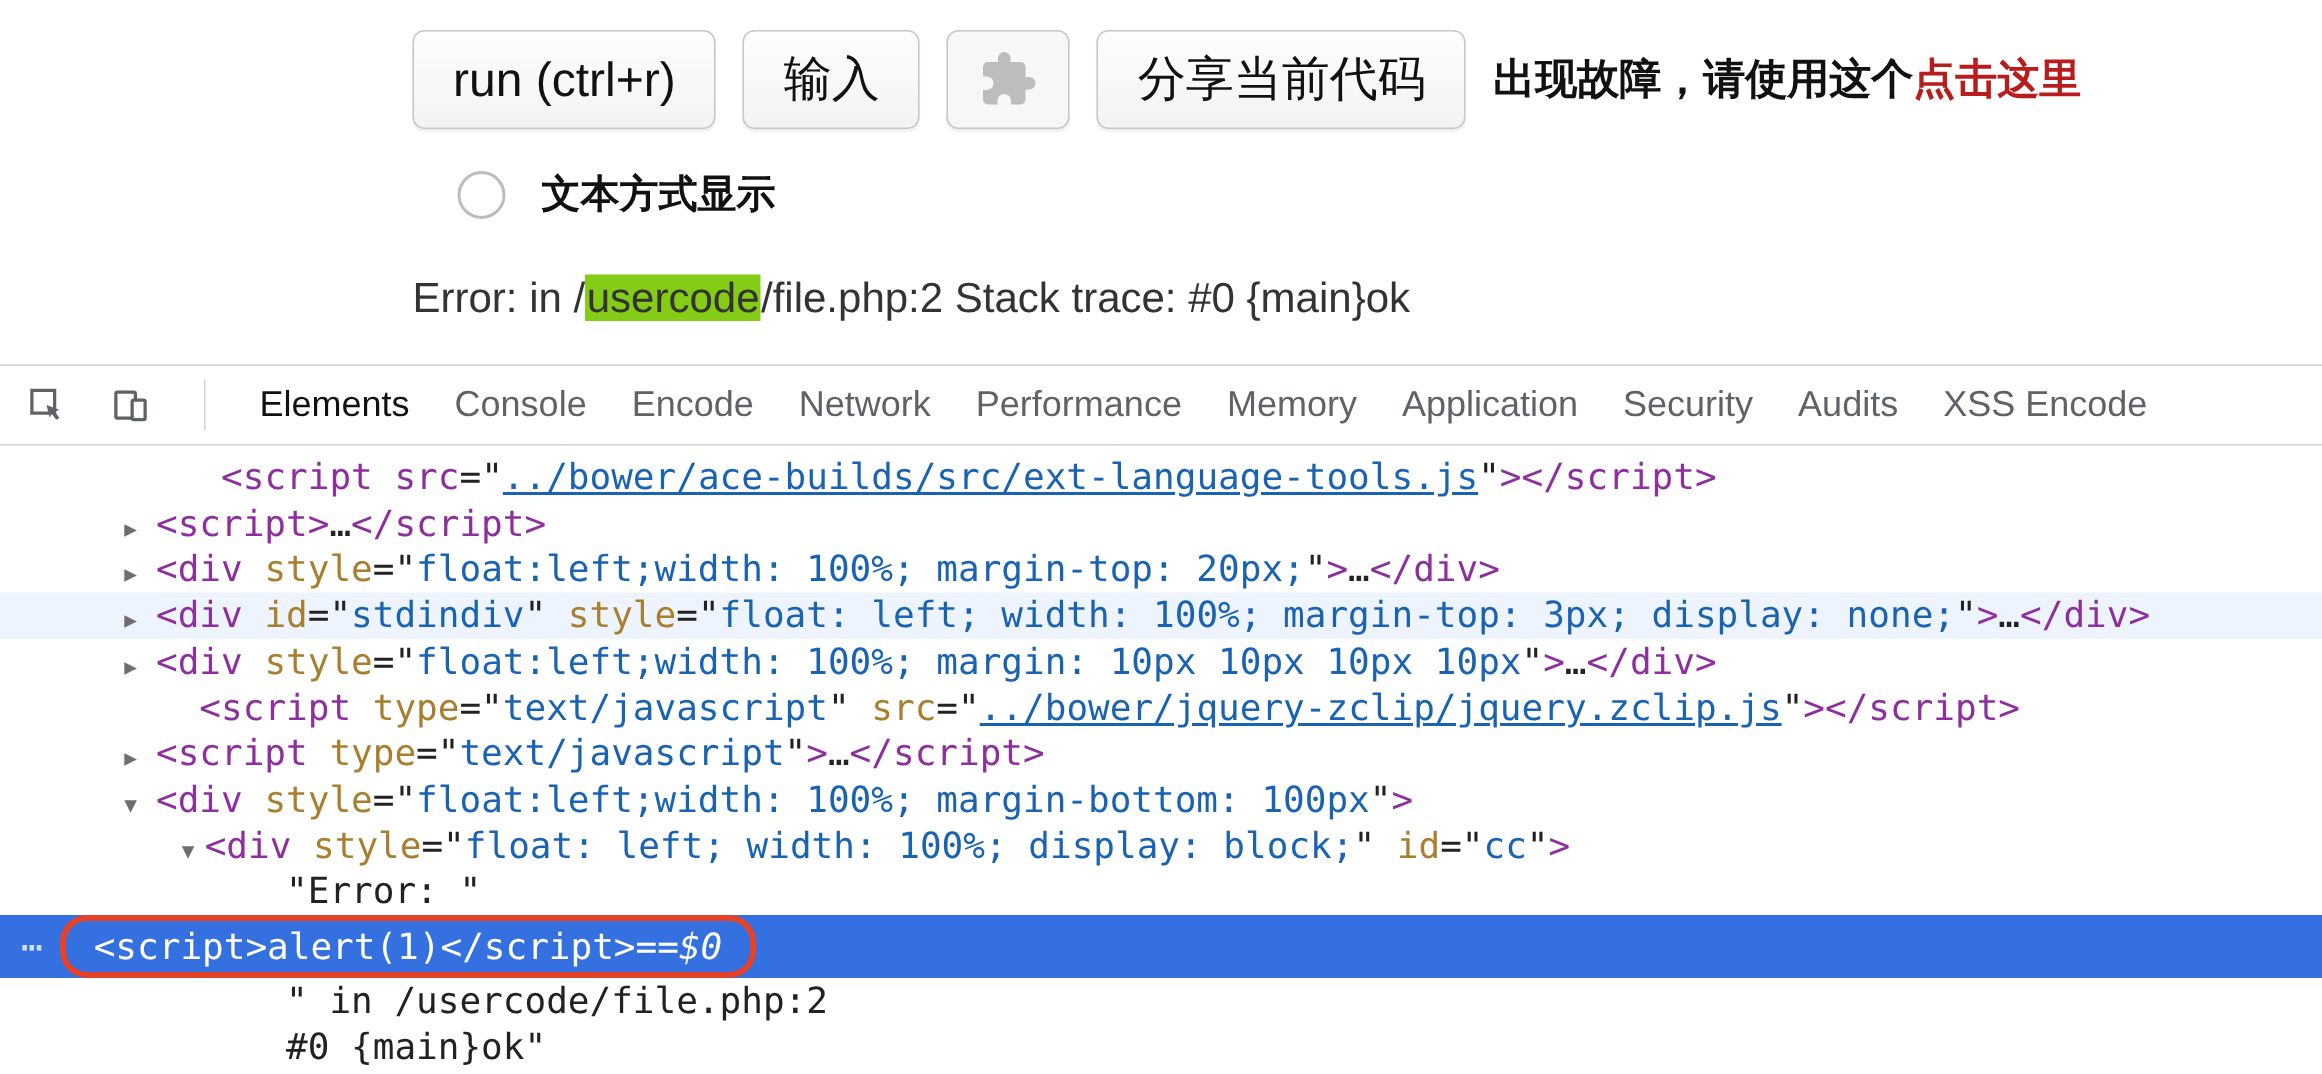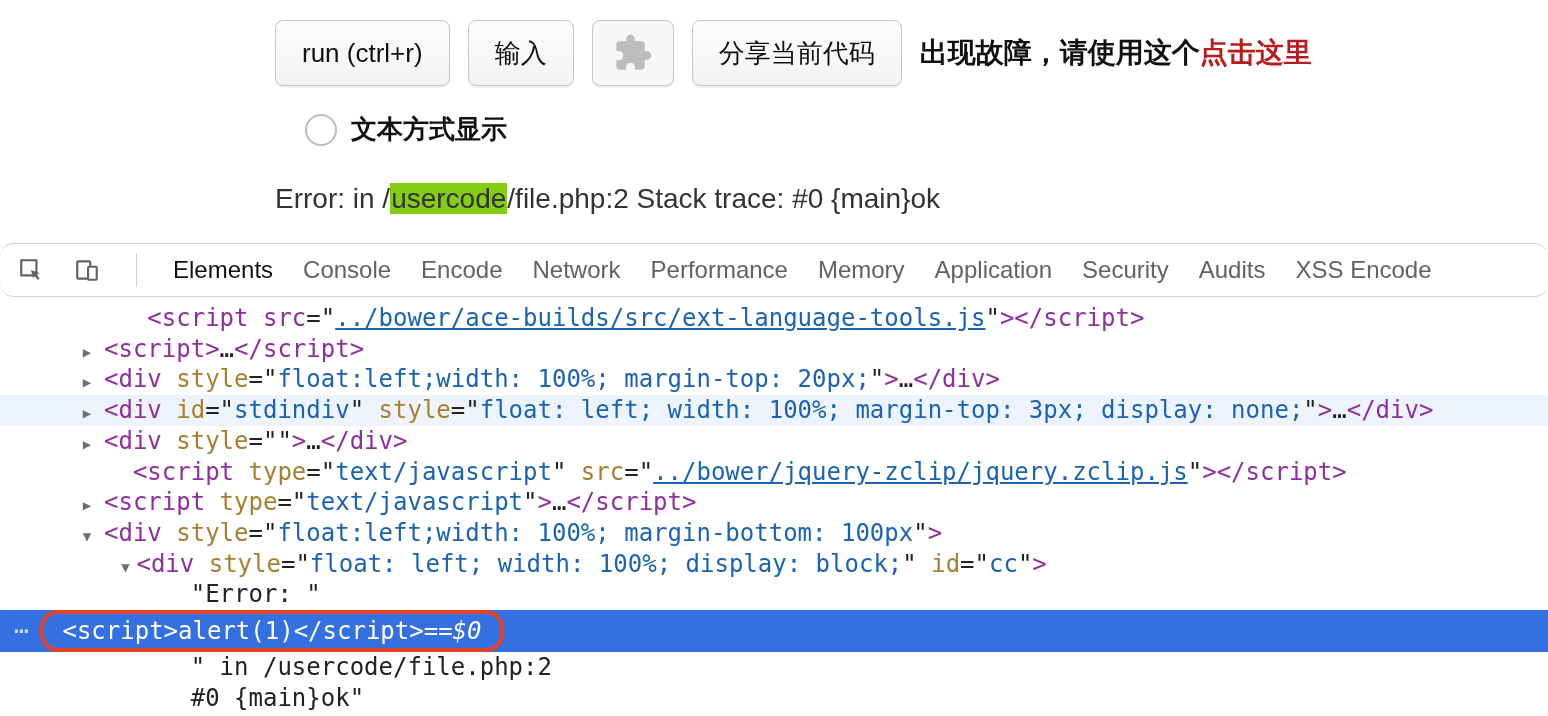--- a/index.html
+++ b/index.html
@@ -1,32 +1,32 @@
 <!DOCTYPE html>
 <html><head>
 <meta charset="utf-8">
 <style>
 * { box-sizing: border-box; margin: 0; padding: 0; }
 body { font-family: -apple-system, "Helvetica Neue", Arial, sans-serif; font-size: 16px; color: #222; background: #fff; width: 1548px; }
 .top-area { padding: 20px 0 10px 275px; }
 .toolbar { display: flex; align-items: center; gap: 18px; margin-bottom: 26px; }
-.btn { display: inline-flex; align-items: center; justify-content: center; height: 66px; padding: 0 26px; font-size: 26px; color: #111; background: linear-gradient(#fdfdfd,#f3f3f3); border: 1px solid #c6c6c6; border-radius: 8px; box-shadow: 0 2px 1px rgba(0,0,0,0.06); cursor: pointer; }
+.btn { display: inline-flex; align-items: center; justify-content: center; height: 66px; padding: 0 26px; font-size: 32px; color: #111; background: linear-gradient(#fdfdfd,#f3f3f3); border: 1px solid #c6c6c6; border-radius: 8px; box-shadow: 0 2px 1px rgba(0,0,0,0.06); cursor: pointer; }
 .btn-puzzle { background: #f7f7f7; padding: 0 20px; }
 .puzzle-svg { width: 40px; height: 40px; }
 .fault-text { font-size: 28px; font-weight: 600; color: #111; }
 .fault-link { color: #b91c1c; font-weight: 600; text-decoration: none; }
 .radios { display: flex; align-items: center; gap: 40px; margin: 0 0 36px 30px; }
-.radio-item { display: inline-flex; align-items: center; gap: 14px; cursor: pointer; }
+.radio-item { display: inline-flex; align-items: center; gap: 24px; cursor: pointer; }
 .radio-circle { width: 32px; height: 32px; border: 2px solid #bdbdbd; border-radius: 50%; background: #fff; position: relative; }
 .radio-circle.checked { border-color: #4285f4; background: #4285f4; }
 .radio-circle.checked::after { content: ""; position: absolute; top: 50%; left: 50%; width: 12px; height: 12px; background: #fff; border-radius: 50%; transform: translate(-50%,-50%); }
 .radio-label { font-size: 26px; font-weight: 700; color: #111; }
 .error-line { font-size: 28px; color: #333; font-family: "Helvetica Neue", Arial, sans-serif; }
 .error-line .sel { background: #84cc16; padding: 0 1px; }
-.devtools-bar { display: flex; align-items: center; height: 54px; border-top: 1px solid #d0d0d0; border-bottom: 1px solid #d0d0d0; background: #fff; padding: 0 18px; gap: 30px; margin-top: 18px; border-radius: 14px; }
+.devtools-bar { display: flex; align-items: center; height: 54px; border-top: 1px solid #d0d0d0; border-bottom: 1px solid #d0d0d0; background: #fff; padding: 0 18px; gap: 30px; margin-top: 18px; }
 .dt-icon { width: 26px; height: 26px; color: #5f6368; }
 .dt-divider { width: 1px; height: 34px; background: #d0d0d0; margin: 0 6px; }
 .dt-tab { font-size: 24px; color: #5f6368; cursor: pointer; }
 .dt-tab.active { color: #111; }
 .dom-panel { font-family: Menlo, Consolas, monospace; font-size: 24px; line-height: 1.28; padding: 6px 0 20px 0; }
 .dom-row { display: flex; align-items: baseline; padding: 0 0 0 0; white-space: pre; }
 .caret { display: inline-block; width: 14px; text-align: center; color: #6e6e6e; margin-right: 4px; }
 .caret.right::before { content: "▶"; font-size: 14px; }
 .caret.down::before { content: "▼"; font-size: 14px; }
 .pad { display: inline-block; }
@@ -111,21 +111,21 @@
 
   <div class="dom-row">
     <span class="gutter"><span class="caret right"></span></span><span class="tag">&lt;div </span><span class="attrname">style</span><span class="textnode">="</span><span class="attrval">float:left;width: 100%; margin-top: 20px;</span><span class="textnode">"</span><span class="tag">&gt;</span><span class="ellips">…</span><span class="tag">&lt;/div&gt;</span>
   </div>
 
   <div class="dom-row row-hl">
     <span class="gutter"><span class="caret right"></span></span><span class="tag">&lt;div </span><span class="attrname">id</span><span class="textnode">="</span><span class="attrval">stdindiv</span><span class="textnode">" </span><span class="attrname">style</span><span class="textnode">="</span><span class="attrval">float: left; width: 100%; margin-top: 3px; display: none;</span><span class="textnode">"</span><span class="tag">&gt;</span><span class="ellips">…</span><span class="tag">&lt;/div&gt;</span>
   </div>
 
   <div class="dom-row">
-    <span class="gutter"><span class="caret right"></span></span><span class="tag">&lt;div </span><span class="attrname">style</span><span class="textnode">="</span><span class="textnode">"</span><span class="tag">&gt;</span><span class="ellips">…</span><span class="tag">&lt;/div&gt;</span>
+    <span class="gutter"><span class="caret right"></span></span><span class="tag">&lt;div </span><span class="attrname">style</span><span class="textnode">="</span><span class="attrval">float:left;width: 100%; margin: 10px 10px 10px 10px</span><span class="textnode">"</span><span class="tag">&gt;</span><span class="ellips">…</span><span class="tag">&lt;/div&gt;</span>
   </div>
 
   <div class="dom-row">
     <span class="gutter"></span><span class="pad">  </span><span class="tag">&lt;script </span><span class="attrname">type</span><span class="textnode">="</span><span class="attrval">text/javascript</span><span class="textnode">" </span><span class="attrname">src</span><span class="textnode">="</span><span class="linkval">../bower/jquery-zclip/jquery.zclip.js</span><span class="textnode">"</span><span class="tag">&gt;&lt;/script&gt;</span>
   </div>
 
   <div class="dom-row">
     <span class="gutter"><span class="caret right"></span></span><span class="tag">&lt;script </span><span class="attrname">type</span><span class="textnode">="</span><span class="attrval">text/javascript</span><span class="textnode">"</span><span class="tag">&gt;</span><span class="ellips">…</span><span class="tag">&lt;/script&gt;</span>
   </div>
 

